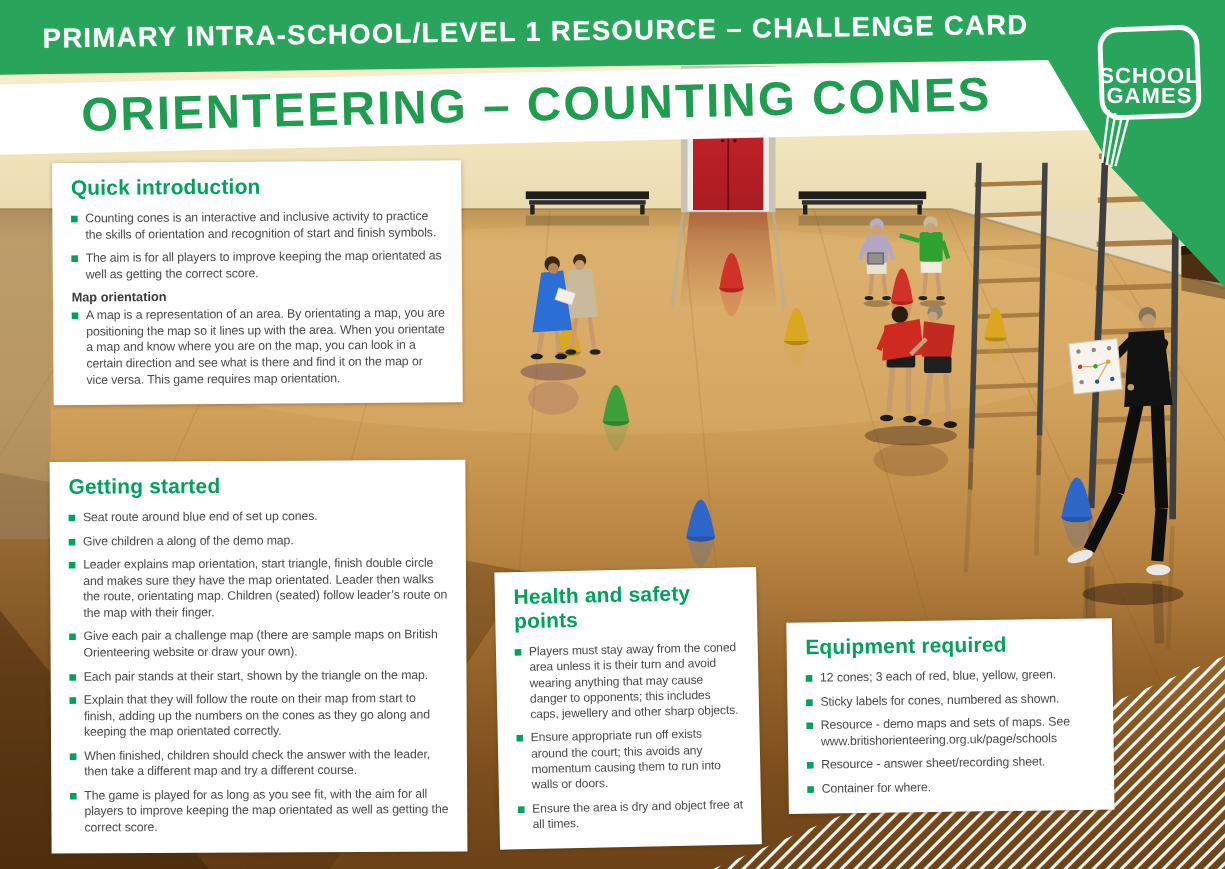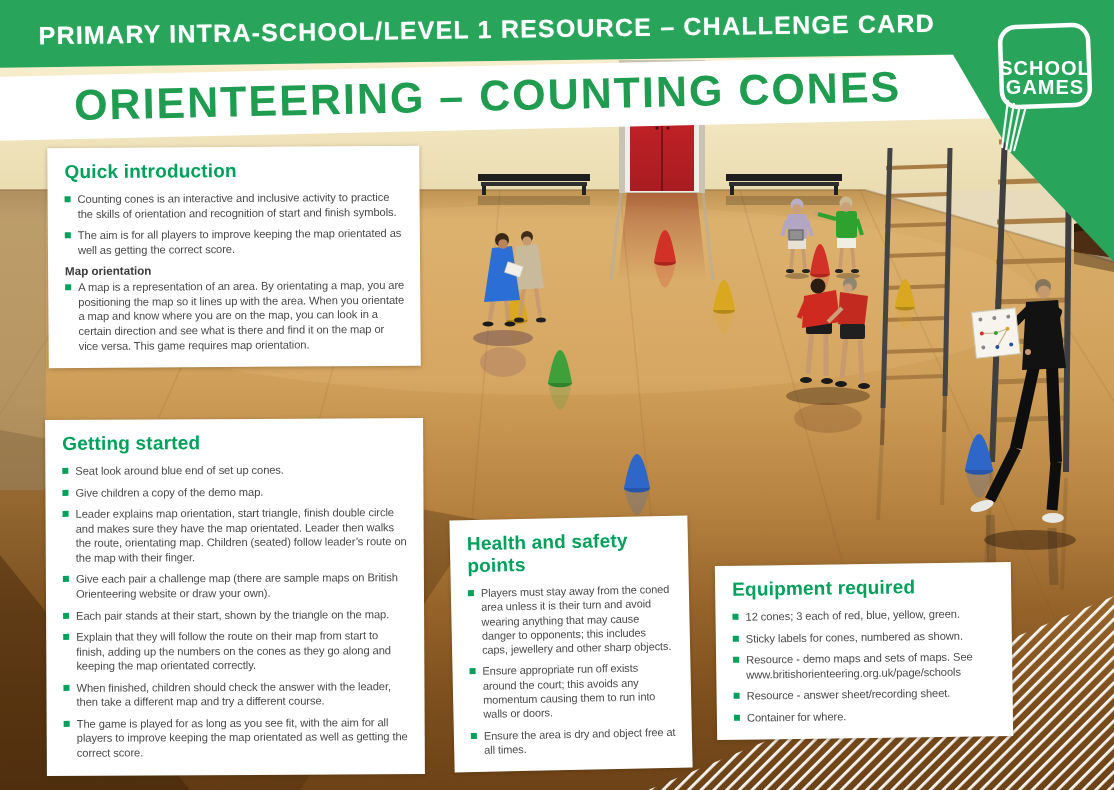--- a/index.html
+++ b/index.html
@@ -373,25 +373,25 @@
       <span class="bt">A map is a representation of an area. By orientating a map, you are positioning the map so it lines up with the area. When you orientate a map and know where you are on the map, you can look in a certain direction and see what is there and find it on the map or vice versa. This game requires map orientation.</span>
     </div>
     </div>
 </section>
 
 <section class="card card-getting">
   <h2 class="card-h">Getting started</h2>
   <div>
       <div class="bullet">
       <span class="sq"></span>
-      <span class="bt">Seat look around blue end of set up cones.</span>
-    </div>
-      <div class="bullet">
-      <span class="sq"></span>
-      <span class="bt">Give children a copy of the demo map.</span>
+      <span class="bt">Seat route around blue end of set up cones.</span>
+    </div>
+      <div class="bullet">
+      <span class="sq"></span>
+      <span class="bt">Give children a along of the demo map.</span>
     </div>
       <div class="bullet">
       <span class="sq"></span>
       <span class="bt">Leader explains map orientation, start triangle, finish double circle and makes sure they have the map orientated.  Leader then walks the route, orientating map.  Children (seated) follow leader’s route on the map with their finger.</span>
     </div>
       <div class="bullet">
       <span class="sq"></span>
       <span class="bt">Give each pair a challenge map (there are sample maps on British Orienteering website or draw your own).</span>
     </div>
       <div class="bullet">

